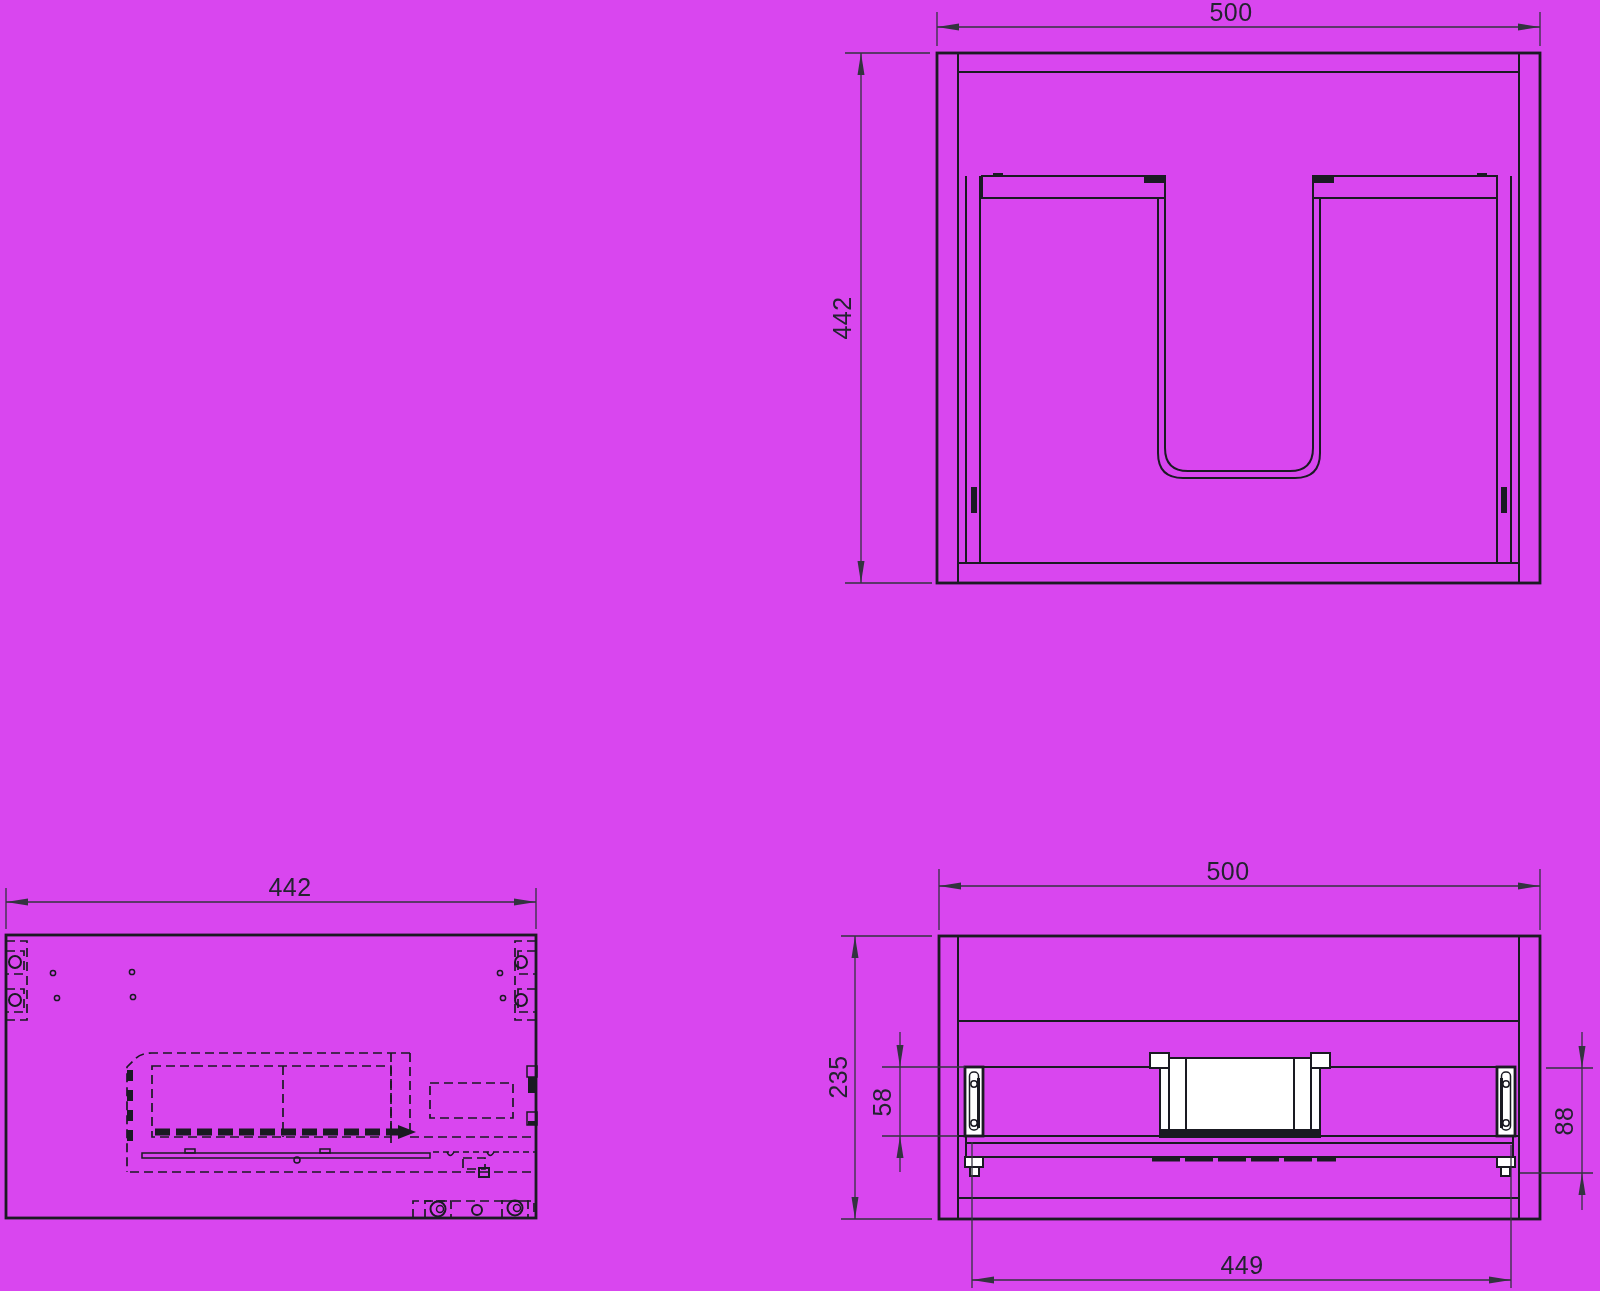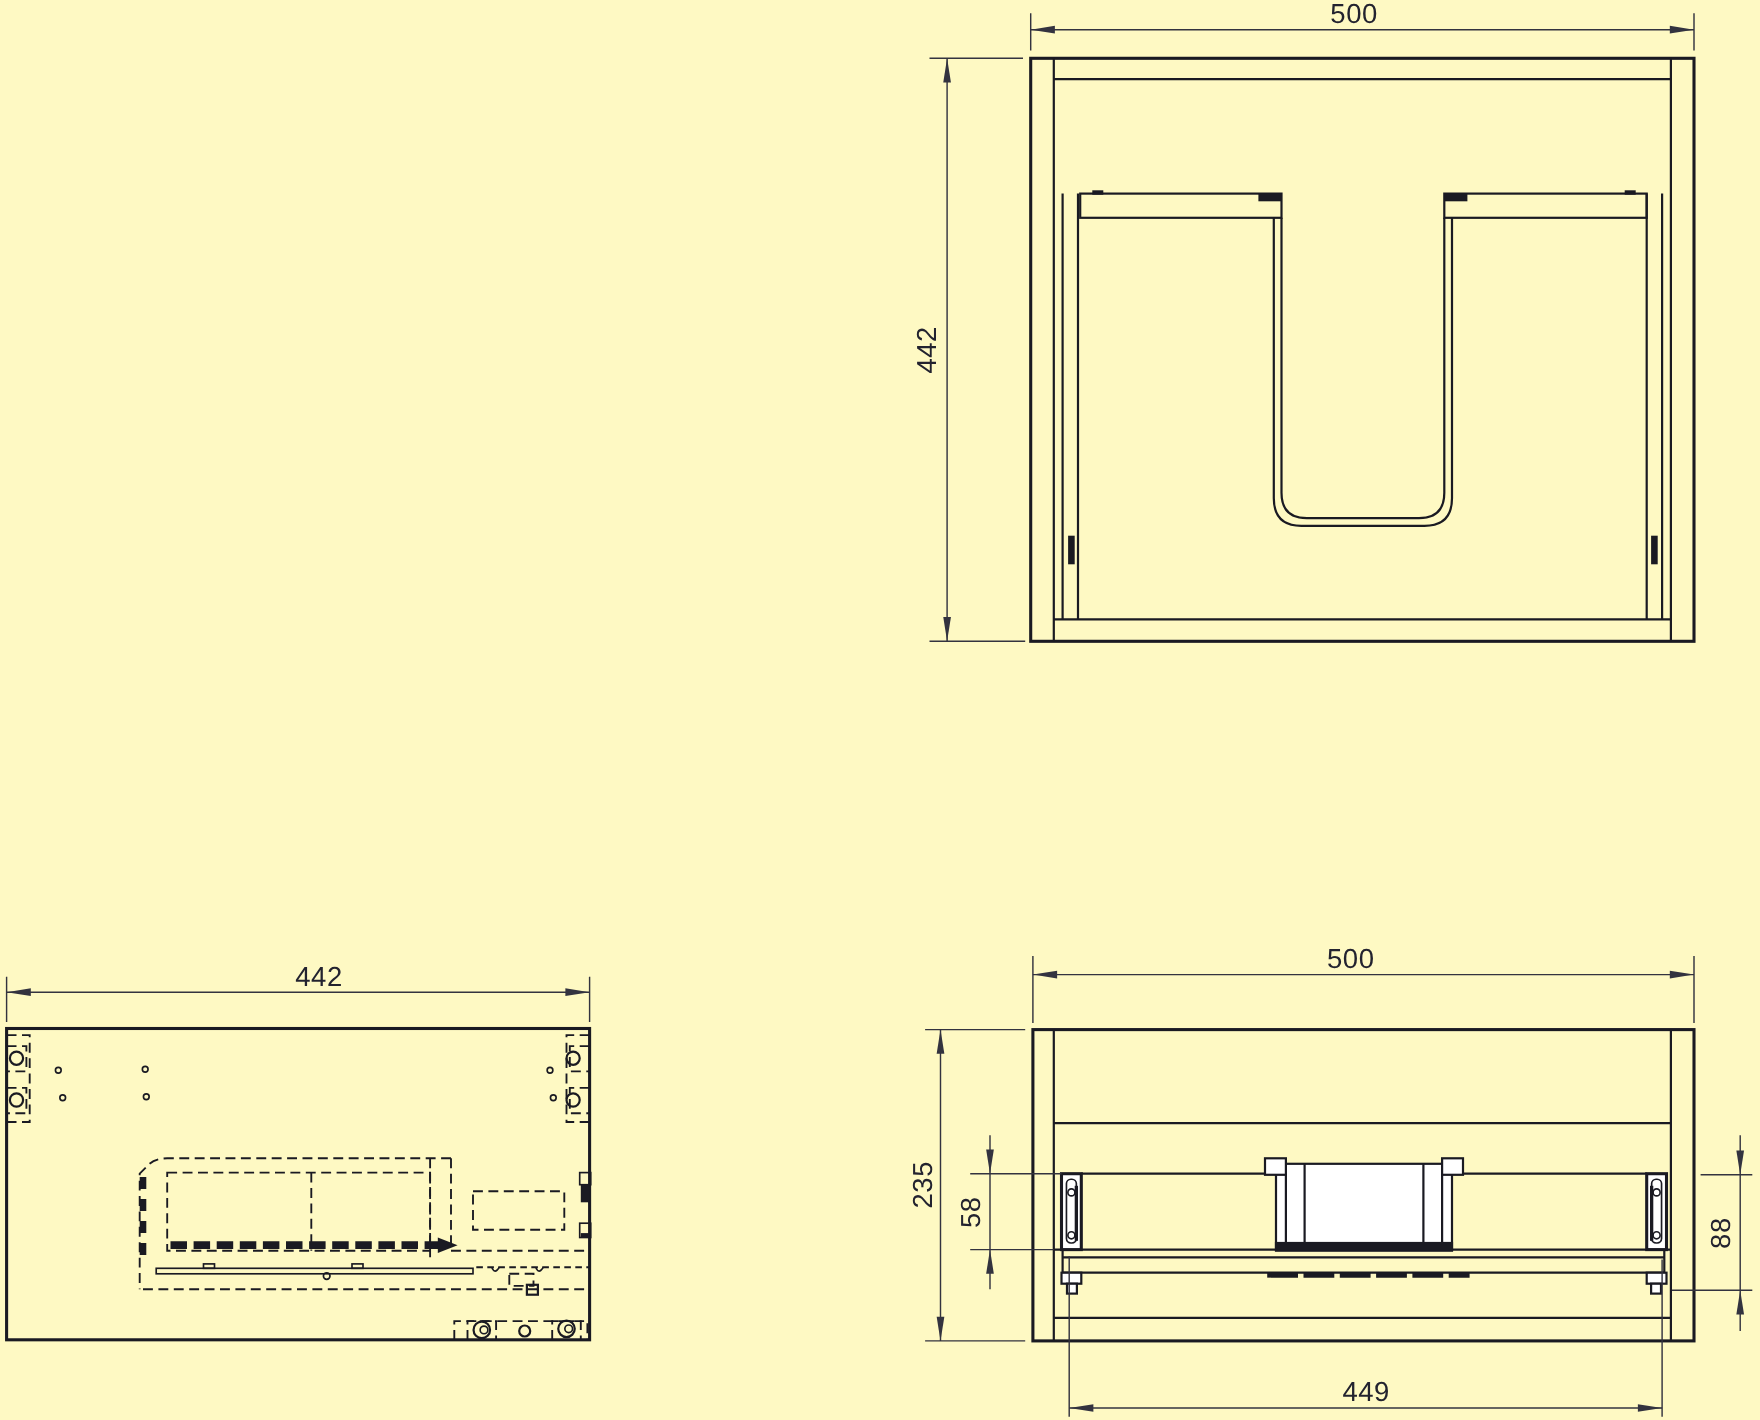--- a/index.html
+++ b/index.html
@@ -1,16 +1,16 @@
 <!DOCTYPE html>
 <html><head>
 <meta charset="utf-8">
 <style>
   html,body{margin:0;padding:0;background:#ffffff;}
-  .sheet{position:relative;width:1600px;height:1291px;background:#fef9c3;overflow:hidden;}
+  .sheet{position:relative;width:1600px;height:1291px;background:#d946ef;overflow:hidden;}
   svg{display:block;}
   .obj{stroke:#1a1a22;fill:none;stroke-width:2;}
   .obj-hv{stroke:#1a1a22;fill:none;stroke-width:2.8;}
   .obj-thin{stroke:#1a1a22;fill:none;stroke-width:1.5;}
   .blk{fill:#1a1a22;stroke:none;}
   .dash{stroke:#1a1a22;fill:none;stroke-width:1.7;stroke-dasharray:9 5;}
   .dash-f{stroke:#1a1a22;fill:none;stroke-width:1.7;stroke-dasharray:6 4;}
   .dashthick{stroke:#1a1a22;fill:none;stroke-width:7;stroke-dasharray:15 6;}
   .dashblk{stroke:#1a1a22;fill:none;stroke-width:6;stroke-dasharray:11 9;}
   .dashrail{stroke:#1a1a22;fill:none;stroke-width:5;stroke-dasharray:28 5;}

